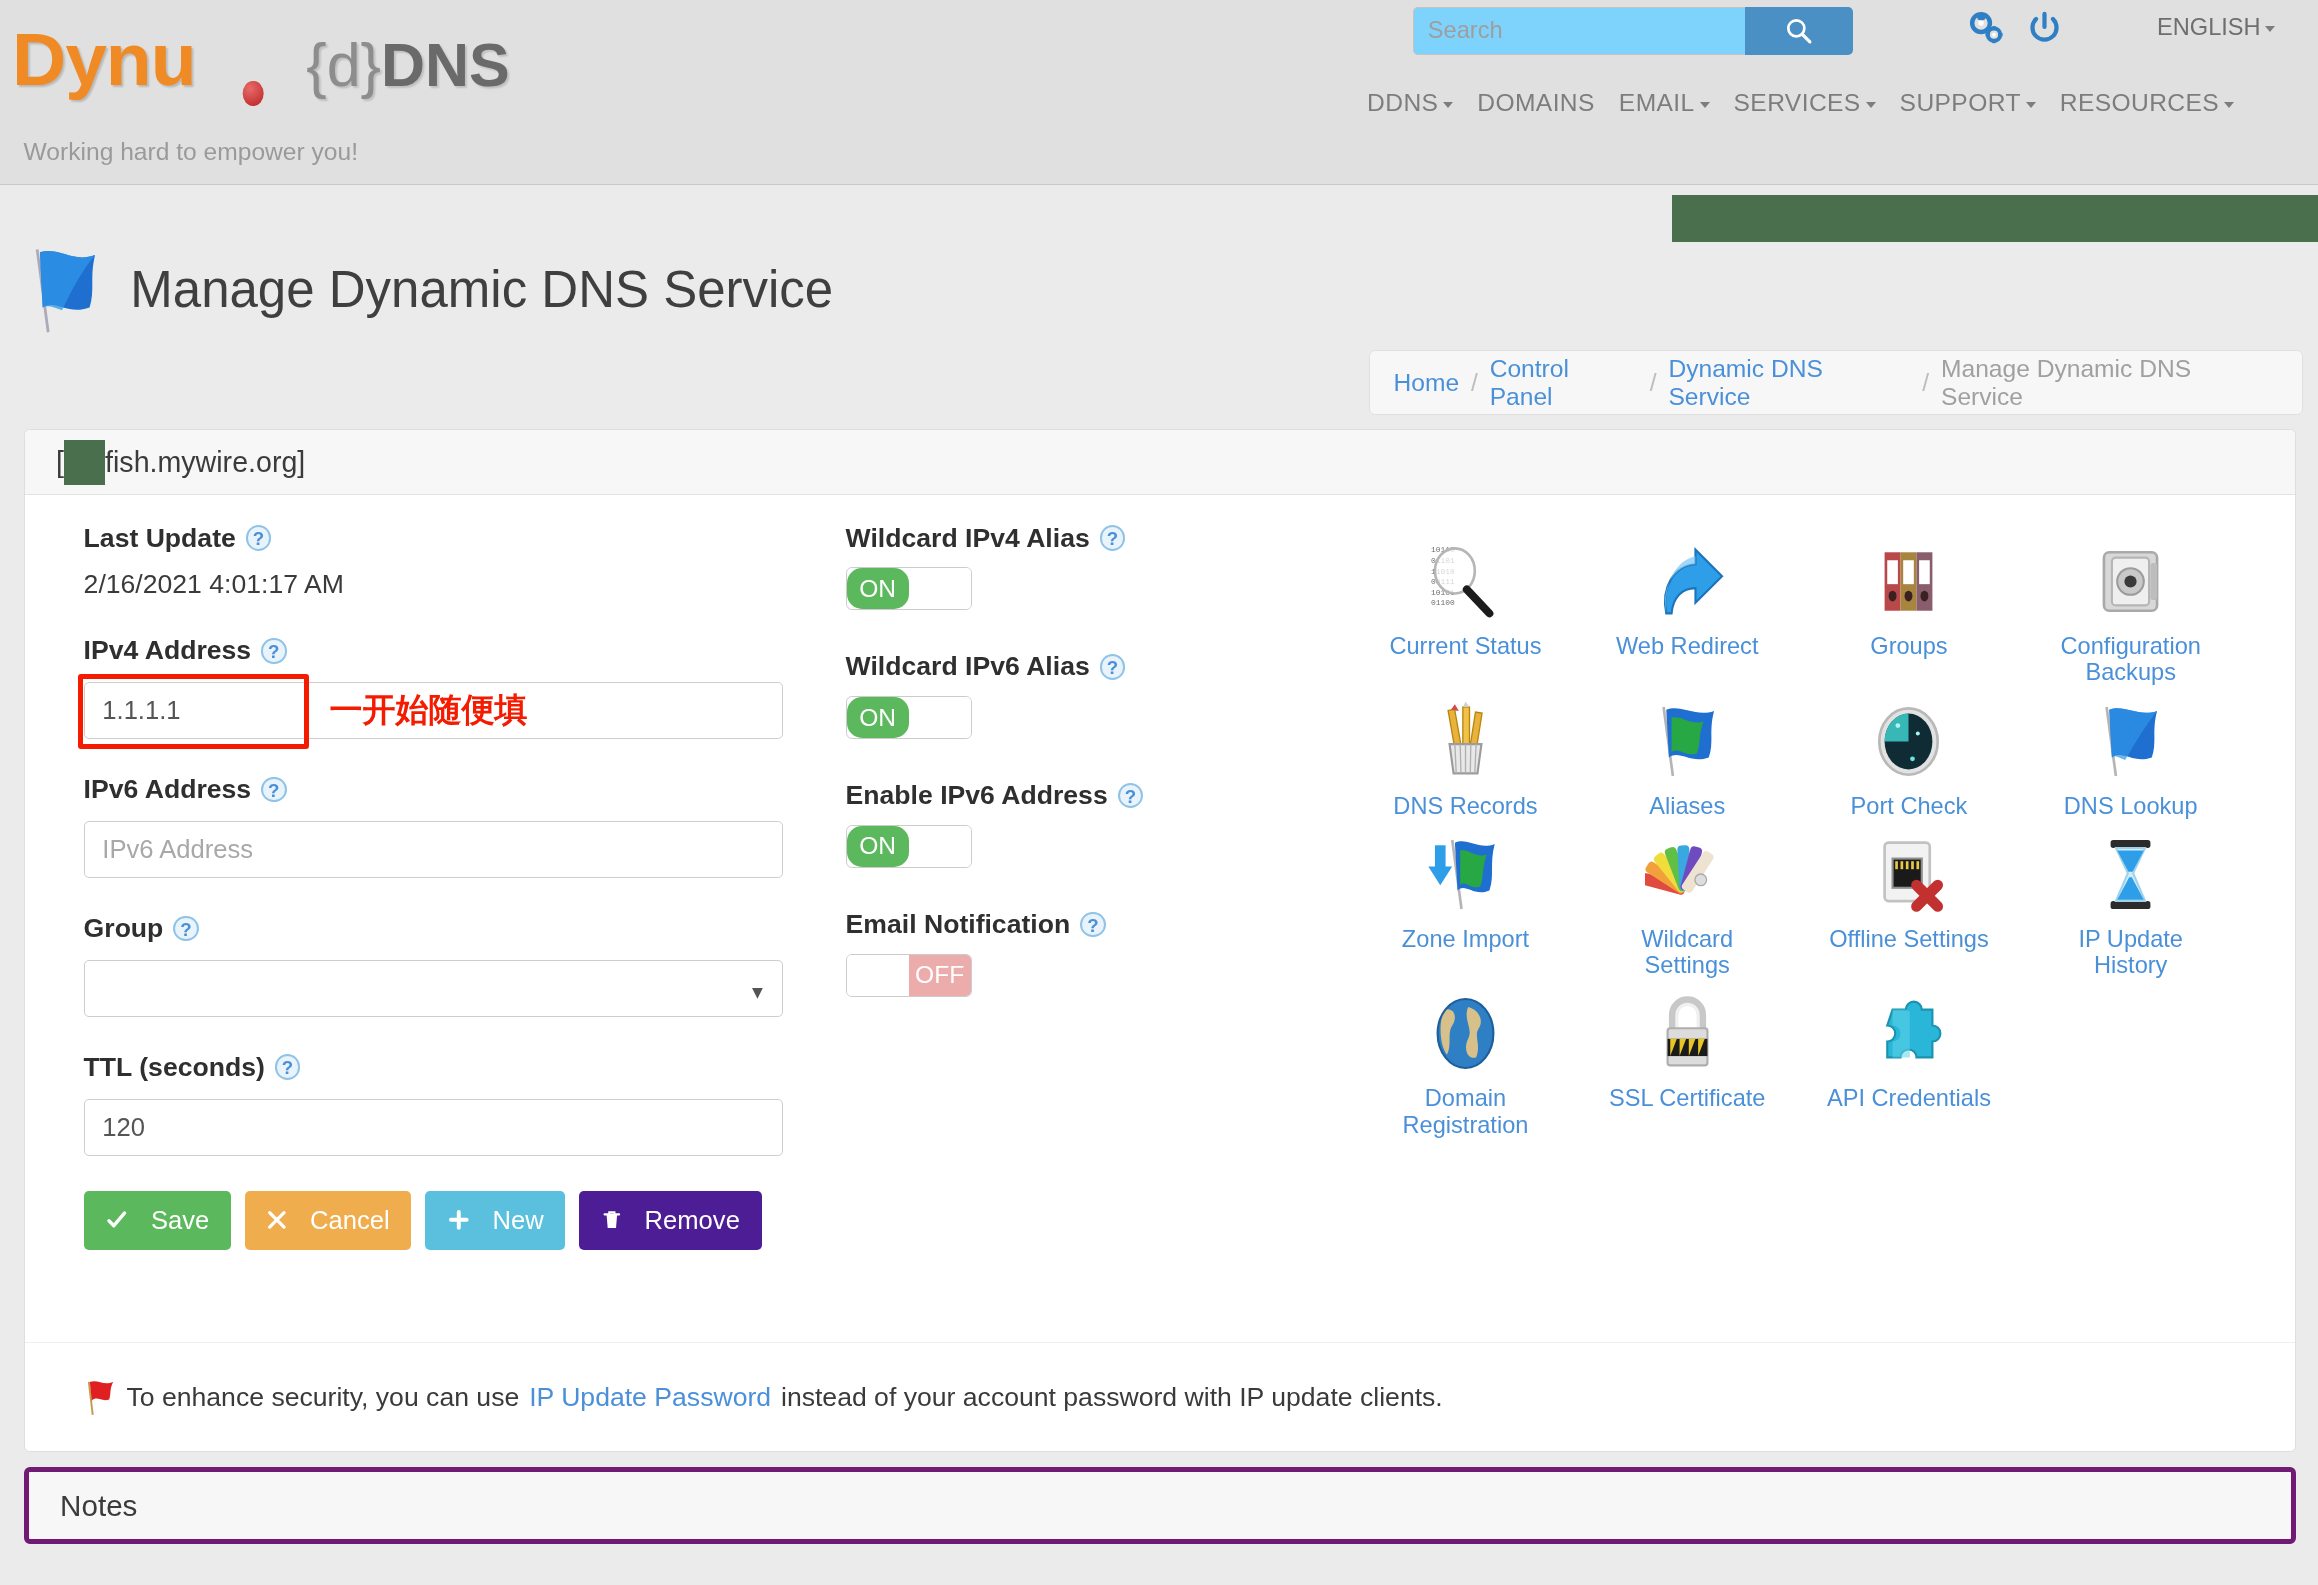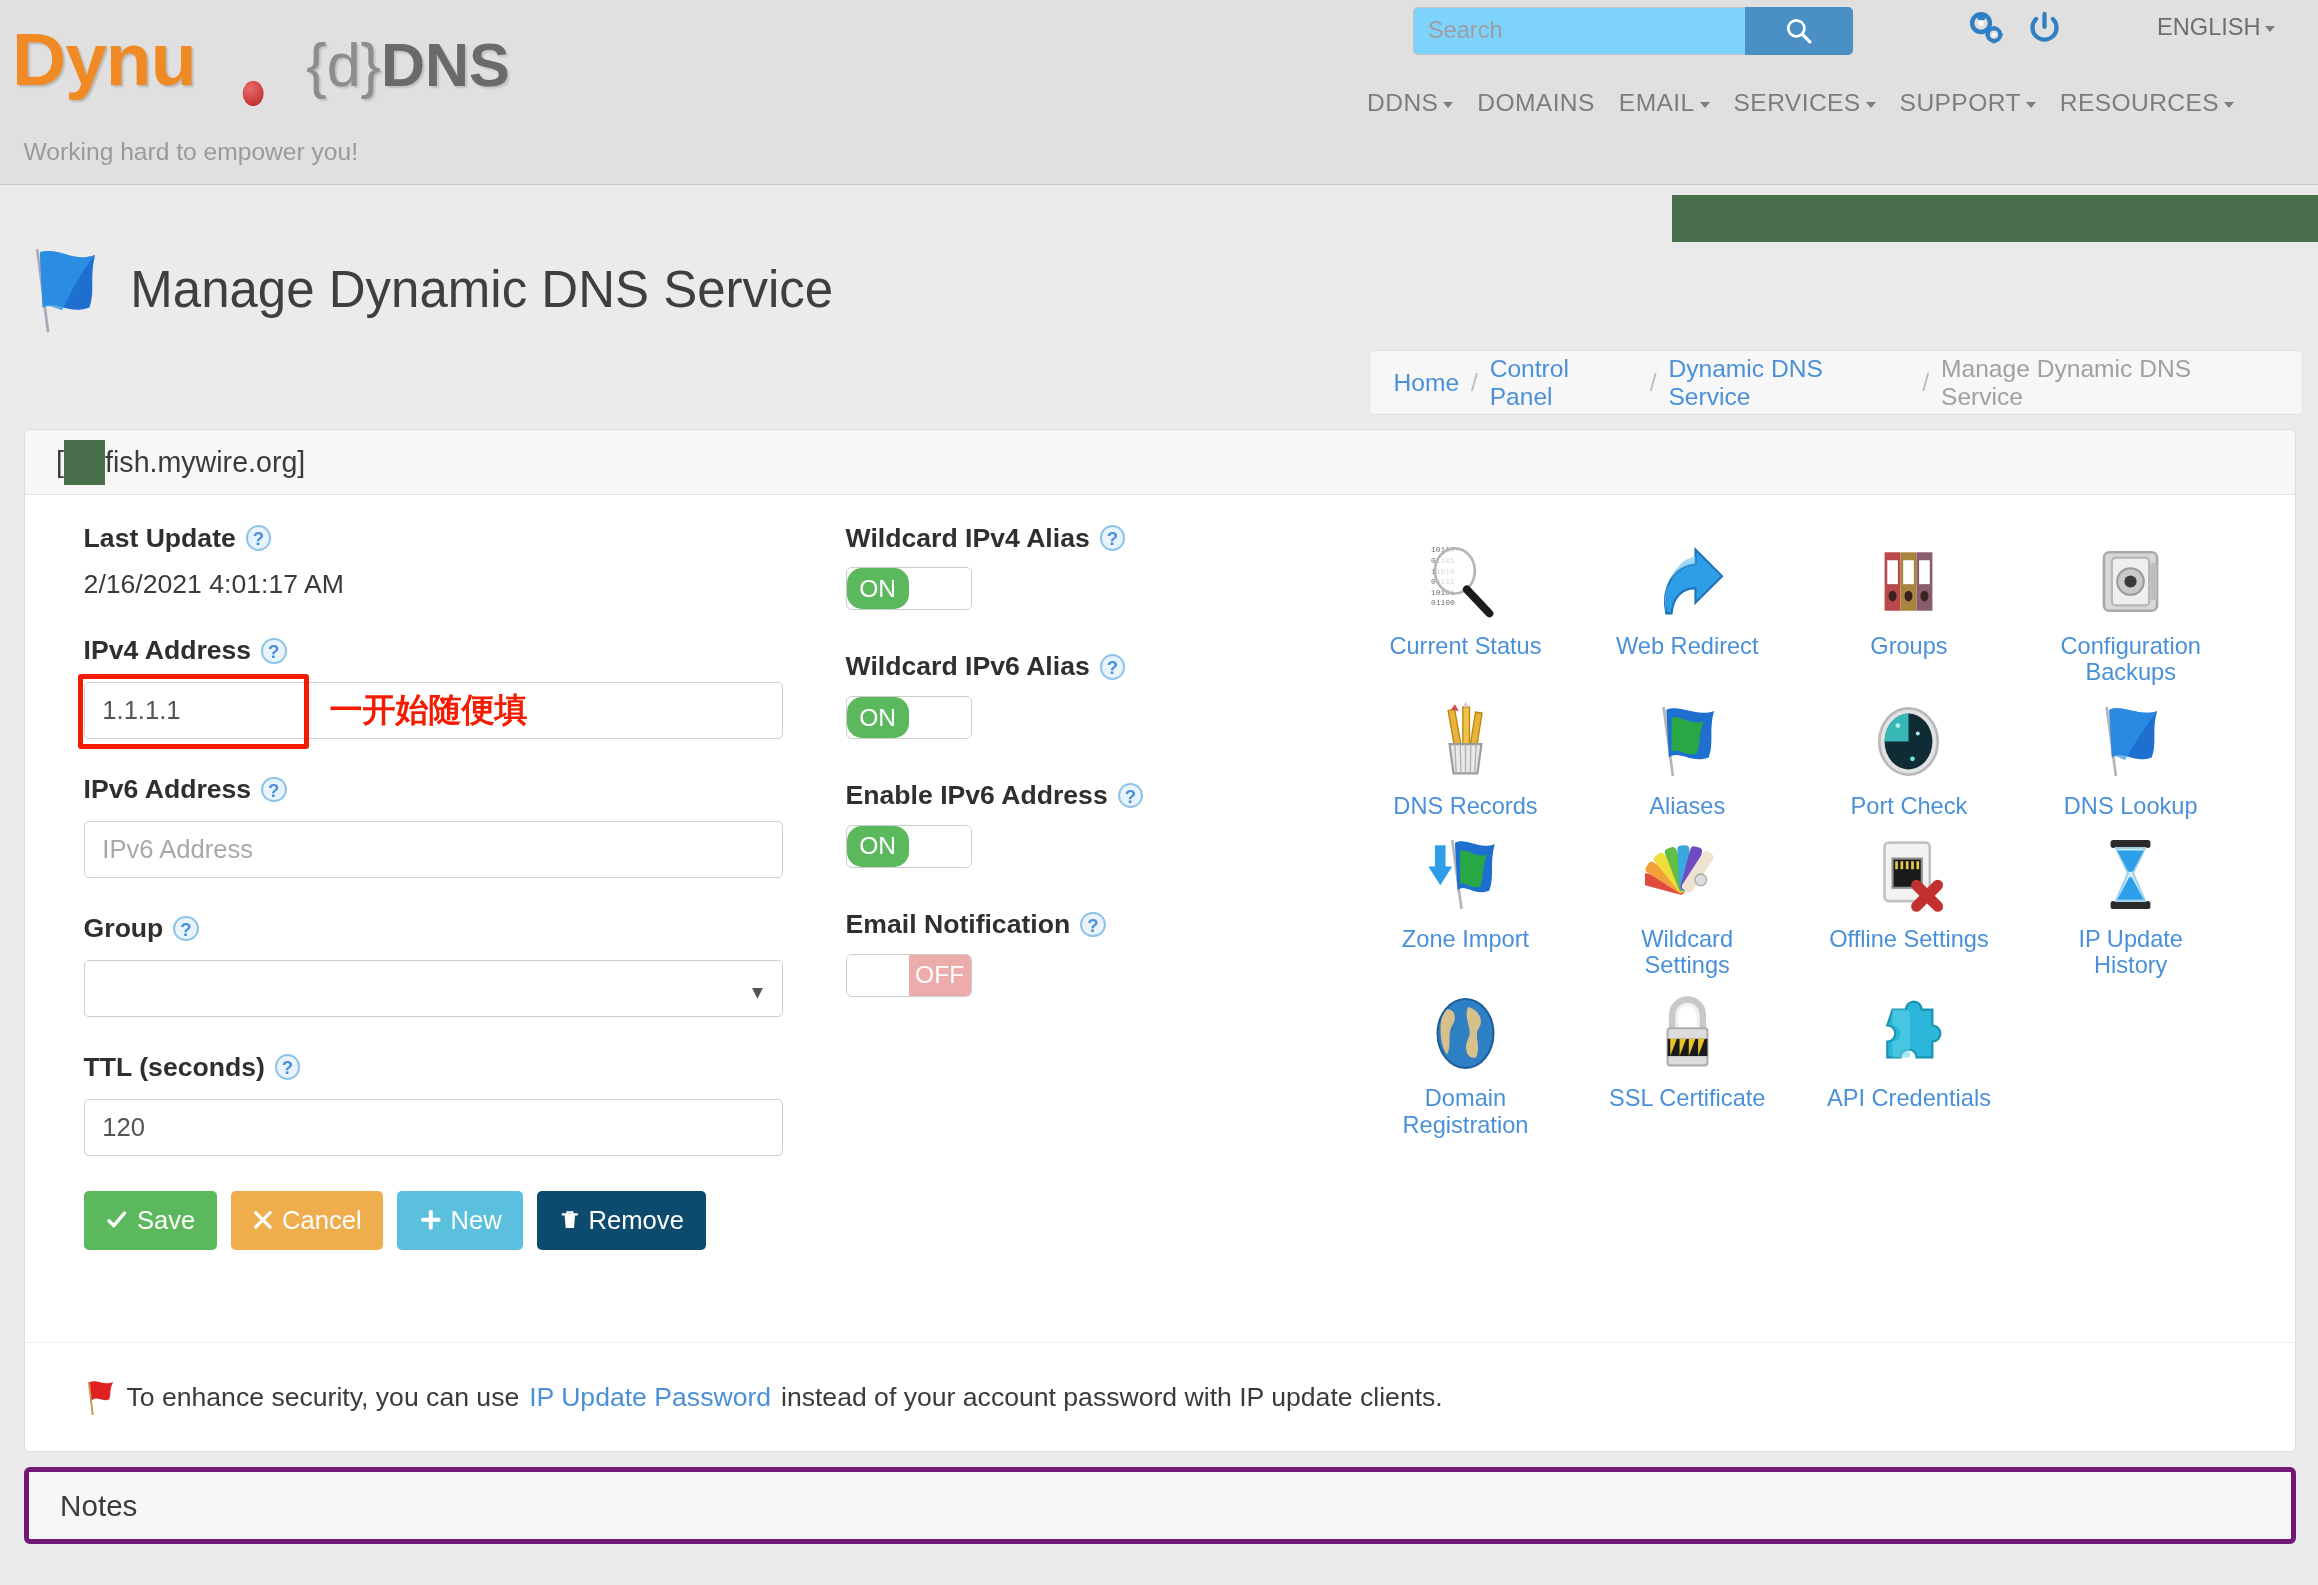--- a/index.html
+++ b/index.html
@@ -130,27 +130,27 @@
     border:5.9px solid #f41b00; border-radius:3px; pointer-events:none;
   }
   .cn-note {
     position:absolute; left:246px; top:5.9px; font-size:33px; color:#f41b00;
     font-weight:bold; font-family:"DejaVu Sans", sans-serif; white-space:nowrap;
   }
 
   .btnrow { display:flex; gap:13.8px; margin-top:5.9px; }
   .btn {
     height:59px; border:none; border-radius:4.9px; color:#fff; font-size:25.6px;
-    display:flex; align-items:center; justify-content:center; gap:8px;
+    display:flex; align-items:center; justify-content:center; gap:22px;
     padding:0 21.7px; cursor:pointer; font-family:"Liberation Sans", sans-serif;
   }
   .btn-save { background:#5cb85c; }
   .btn-cancel { background:#f0ad4e; }
   .btn-new { background:#5bc0de; }
-  .btn-remove { background:#0c4a6e; }
+  .btn-remove { background:#4c1d95; }
 
   
   .colM { position:absolute; left:821px; top:27.6px; width:424px; }
   .tg-label { font-size:26.6px; font-weight:bold; color:#2f2f2f; display:flex; align-items:center; margin-bottom:13.8px; }
   .toggle {
     width:126px; height:43px; border:1px solid #ccc; border-radius:5.9px;
     display:flex; overflow:hidden; background:#fff; margin-bottom:41px; cursor:pointer;
   }
   .toggle .half { flex:1; display:flex; align-items:center; justify-content:center;
      font-size:24.6px; color:#fff; }

